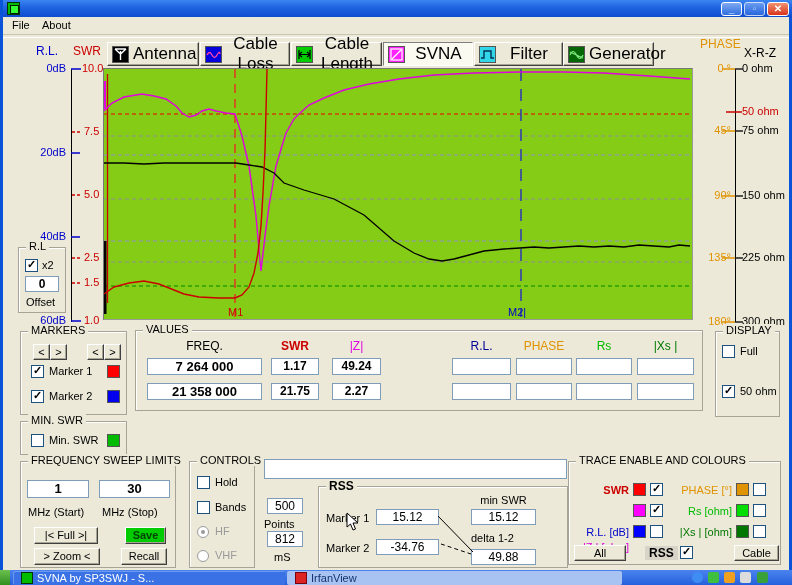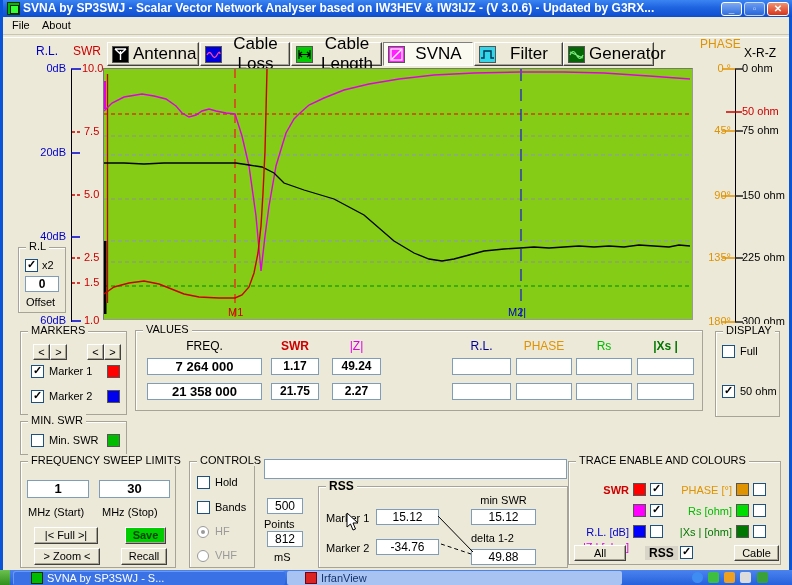--- a/index.html
+++ b/index.html
@@ -57,32 +57,31 @@
   #chart{position:absolute;left:100px;top:68px;width:588px;height:250px;background:#84cc16;
     border:1px solid #999;border-top-color:#777;border-left-color:#777;box-sizing:content-box;}
   #axissvg{position:absolute;left:0;top:40px;pointer-events:none;}
   
   .overlay{position:absolute;pointer-events:none;}
   
   #taskbar{position:absolute;left:0;top:570px;width:792px;height:15px;
     background:linear-gradient(180deg,#4b83ee,#2561dc);overflow:hidden;}
   #startfrag{position:absolute;left:0;top:0;width:10px;height:15px;background:linear-gradient(180deg,#6cc14f,#2f8f1f);}
   .task{position:absolute;top:1px;height:14px;border-radius:2px;font-size:11px;line-height:13px;color:#fff;
-    padding:0 18px;display:flex;align-items:center;gap:4px;box-sizing:border-box;overflow:hidden;white-space:nowrap;}
+    padding:0 8px;display:flex;align-items:center;gap:4px;box-sizing:border-box;overflow:hidden;white-space:nowrap;}
   .task .ic{width:10px;height:10px;flex:0 0 10px;}
   .trayic{position:absolute;top:2px;width:11px;height:11px;border-radius:2px;}
 </style>
 </head>
 <body>
 
 <div id="app">
 
   <div id="titlebar">
     <span class="winicon"></span>
-    <span class="ttl">SVNA by SP3SWJ -  Scalar Vector Network Analyser based on IW3HEV &amp; IW3IJZ - (V 3.0.6) - Updated by G3RX...</span>
     <span class="tbtn" style="left:718px;">_</span>
     <span class="tbtn dis" style="left:741px;">▫</span>
     <span class="tbtn close" style="left:764px;">✕</span>
   </div>
 
   <div id="menubar">
     <span class="menuitem" style="left:5px;">File</span>
     <span class="menuitem" style="left:35px;">About</span>
   </div>
   <div class="etch"></div>
@@ -234,21 +233,21 @@
   </div>
 
   <div class="gb" style="left:132px;top:330px;width:568px;height:81px;">
     <span class="lg">VALUES</span>
     <span class="albl c" style="left:11px;top:8px;width:115px;font-size:12px;">FREQ.</span>
     <span class="albl c t-red bold" style="left:135px;top:8px;width:48px;font-size:12px;">SWR</span>
     <span class="albl c t-mag" style="left:196px;top:8px;width:49px;font-size:12px;">|Z|</span>
     <span class="albl c t-navy" style="left:316px;top:8px;width:59px;font-size:12px;">R.L.</span>
     <span class="albl c t-org" style="left:380px;top:8px;width:56px;font-size:12px;">PHASE</span>
     <span class="albl c t-grn" style="left:440px;top:8px;width:56px;font-size:12px;">Rs</span>
-    <span class="albl c t-dgrn" style="left:501px;top:8px;width:57px;font-size:12px;font-weight:bold;">|Xs |</span>
+    <span class="albl c t-dgrn" style="left:501px;top:8px;width:57px;font-size:12px;">|Xs |</span>
 
     <span class="inp" style="left:11px;top:27px;width:115px;height:17px;font-size:13px;">7 264 000</span>
     <span class="inp" style="left:135px;top:27px;width:48px;height:17px;">1.17</span>
     <span class="inp" style="left:196px;top:27px;width:49px;height:17px;">49.24</span>
     <span class="inp" style="left:316px;top:27px;width:59px;height:17px;"></span>
     <span class="inp" style="left:380px;top:27px;width:56px;height:17px;"></span>
     <span class="inp" style="left:440px;top:27px;width:56px;height:17px;"></span>
     <span class="inp" style="left:501px;top:27px;width:57px;height:17px;"></span>
 
     <span class="inp" style="left:11px;top:52px;width:115px;height:17px;font-size:13px;">21 358 000</span>

